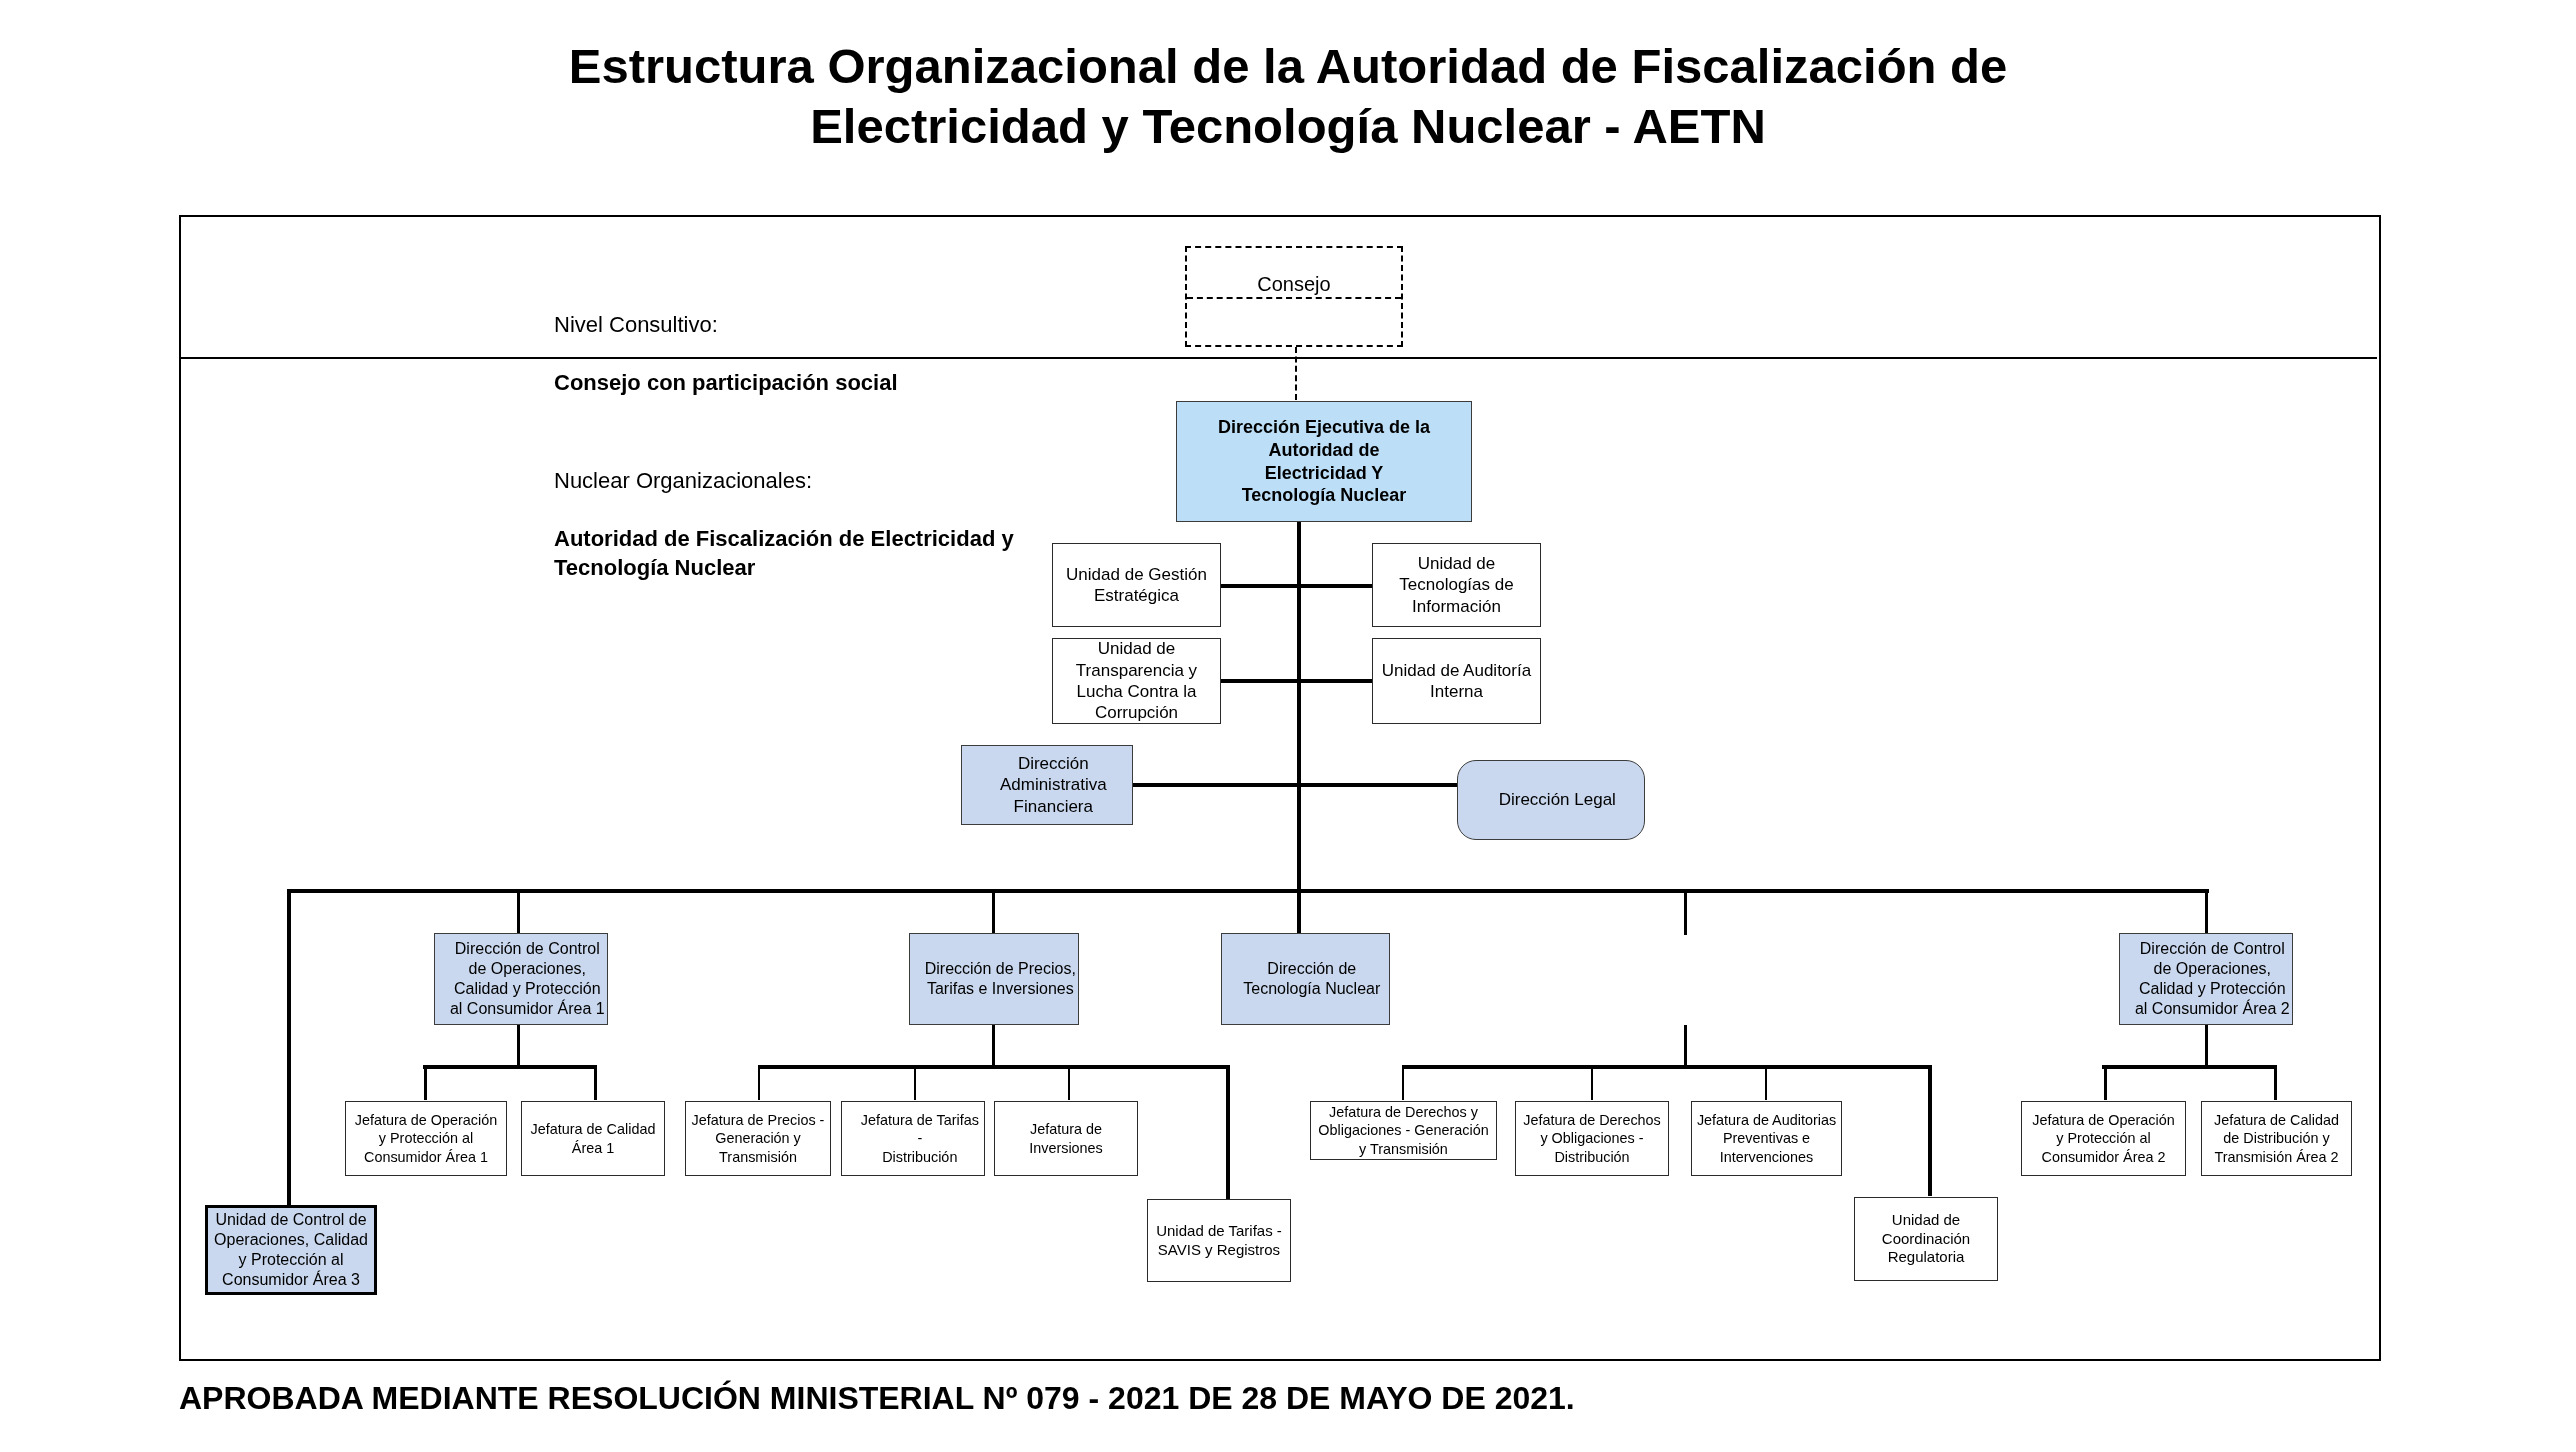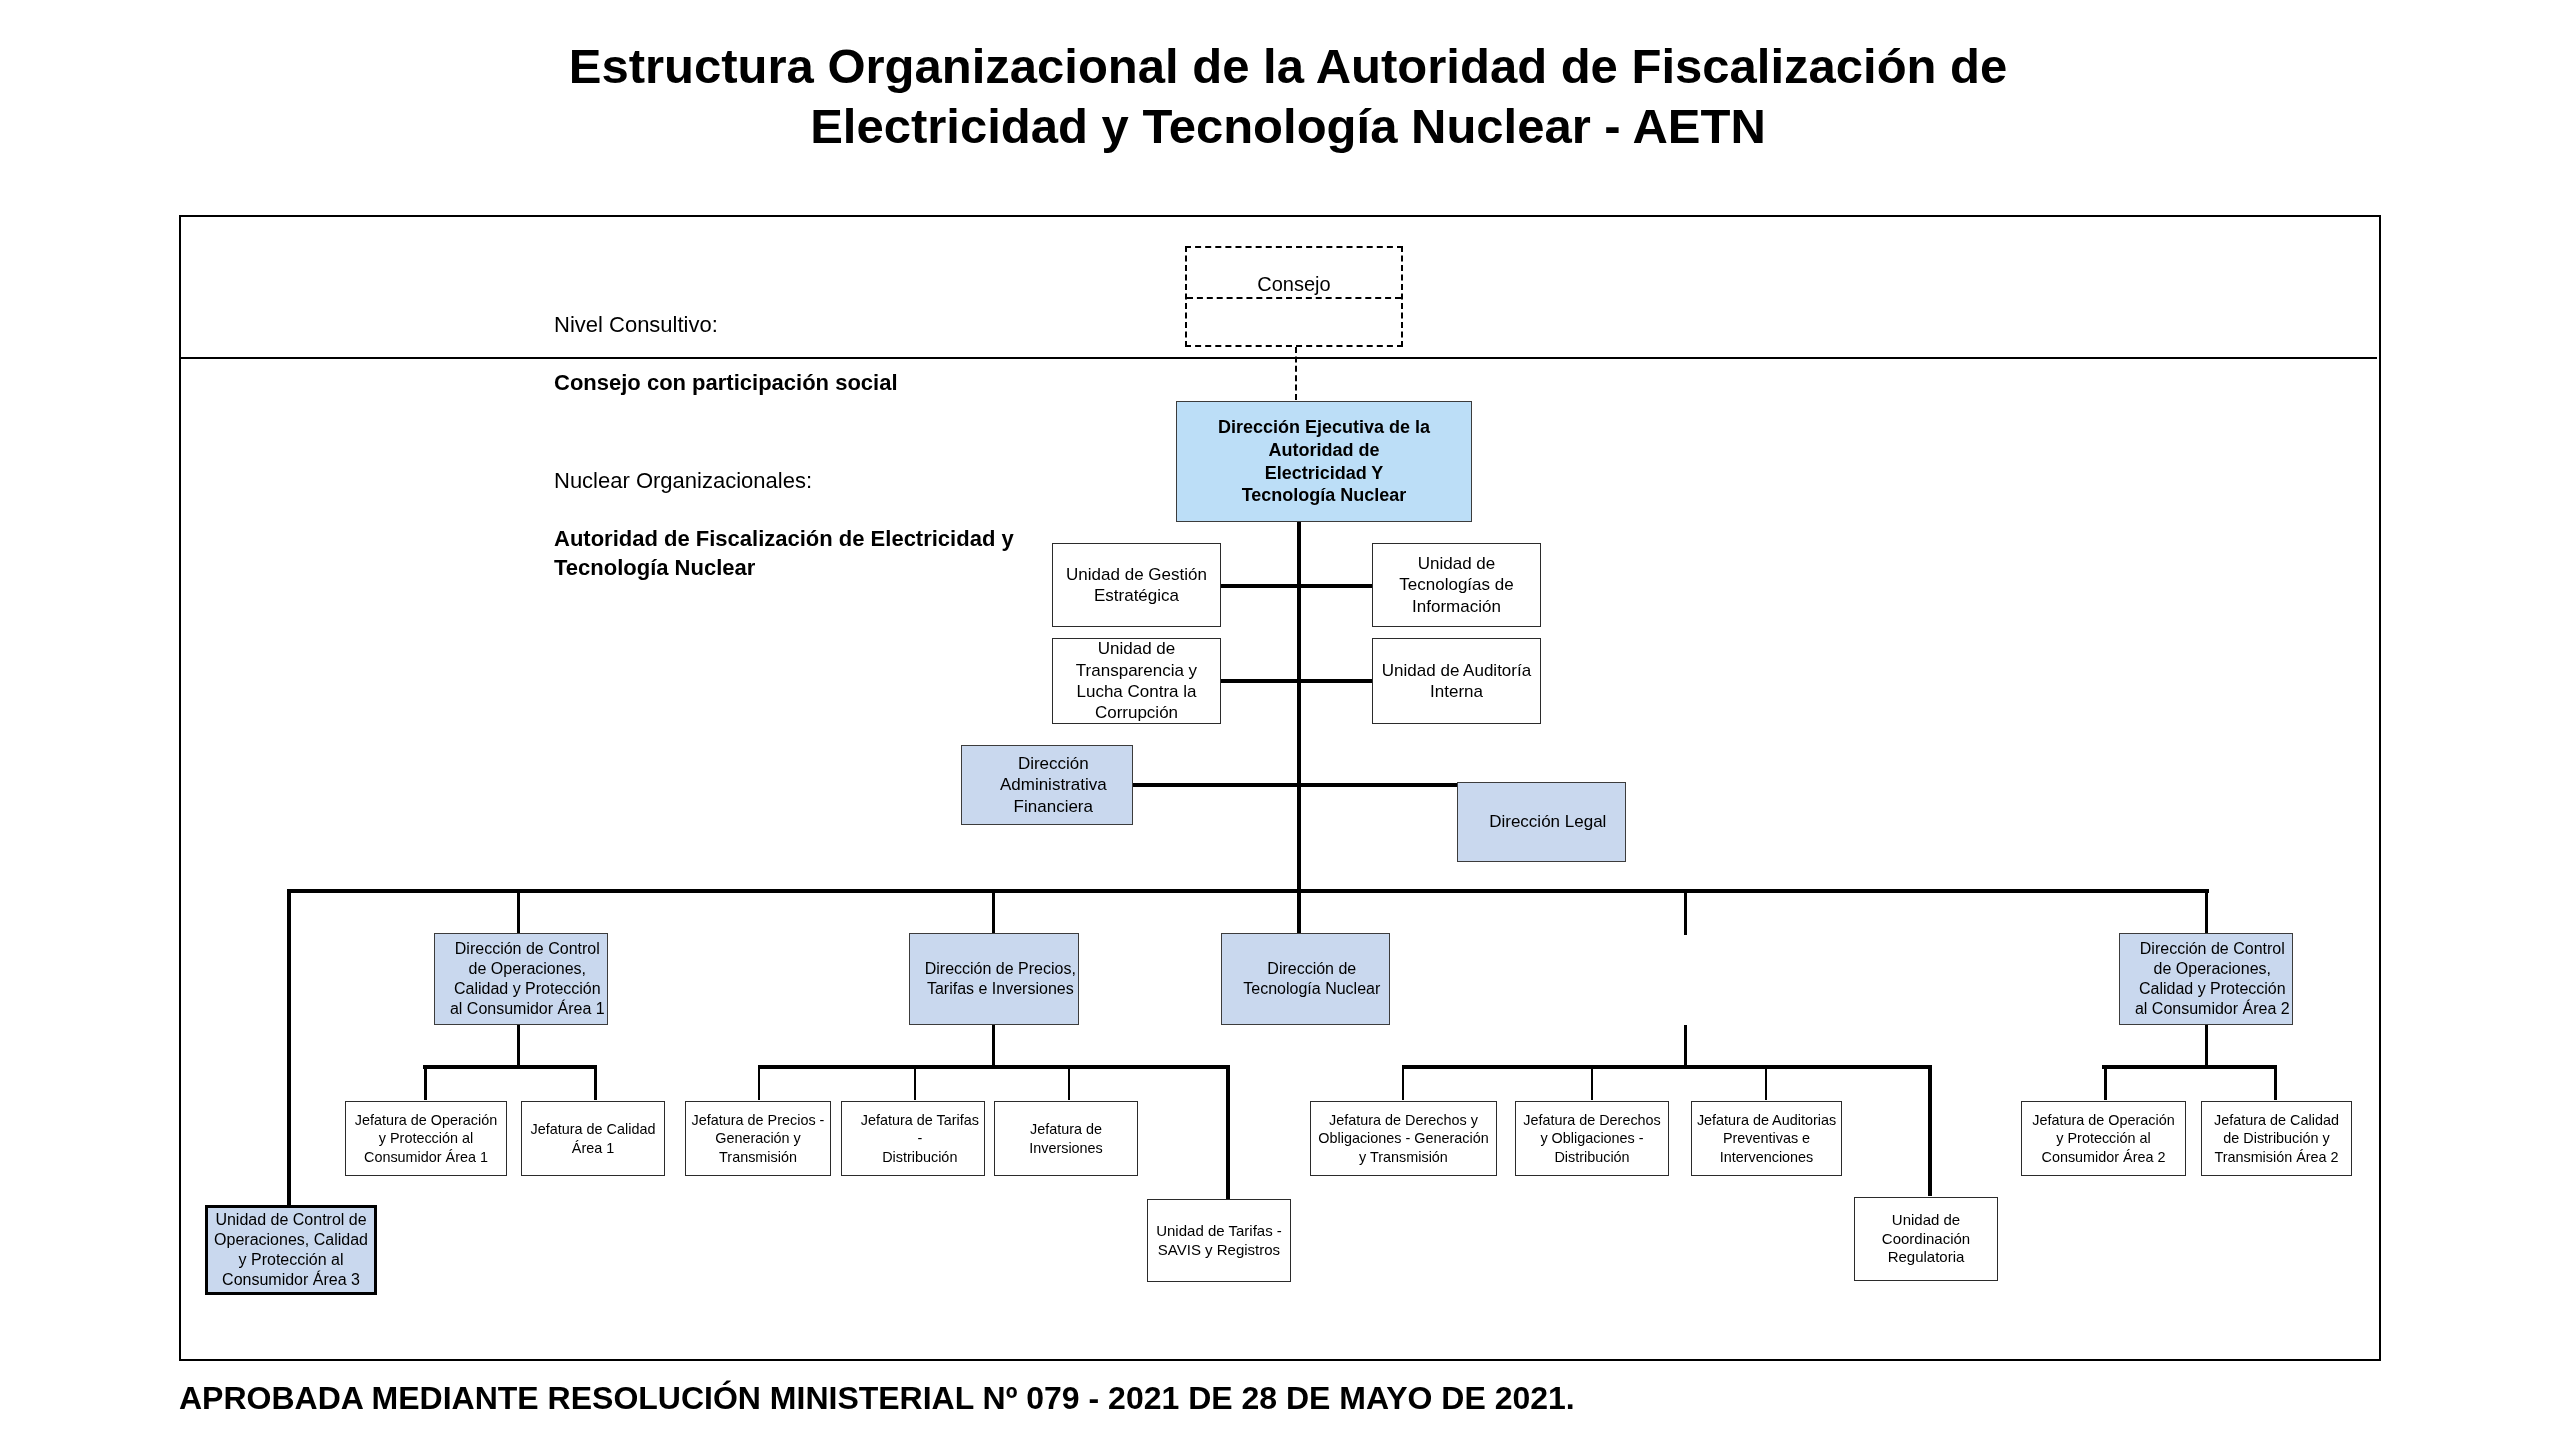--- a/index.html
+++ b/index.html
@@ -105,21 +105,21 @@
 Información</span></div>
       <div class="abs node white" style="left: 1052px; top: 638px; width: 169px; height: 86px; font-size: 17px;"><span>Unidad de
 Transparencia y
 Lucha Contra la
 Corrupción</span></div>
       <div class="abs node white" style="left: 1372px; top: 638px; width: 169px; height: 86px; font-size: 17px;"><span>Unidad de Auditoría
 Interna</span></div>
       <div class="abs node blue" style="left: 961px; top: 745px; width: 172px; height: 80px; font-size: 17px;"><span>Dirección
 Administrativa
 Financiera</span></div>
-      <div class="abs node blue" style="left: 1457px; top: 782px; width: 169px; height: 80px; font-size: 17px;"><span>Dirección Legal</span></div>
+      <div class="abs node blue" style="left: 1457px; top: 760px; width: 188px; height: 80px; font-size: 17px; border-radius: 19px;"><span>Dirección Legal</span></div>
       <div class="abs node blue" style="left: 434px; top: 933px; width: 174px; height: 92px; font-size: 16px;"><span>Dirección de Control
 de Operaciones,
 Calidad y Protección
 al Consumidor Área 1</span></div>
       <div class="abs node blue" style="left: 909px; top: 933px; width: 170px; height: 92px; font-size: 16px;"><span>Dirección de Precios,
 Tarifas e Inversiones</span></div>
       <div class="abs node blue" style="left: 1221px; top: 933px; width: 169px; height: 92px; font-size: 16px;"><span>Dirección  de
 Tecnología Nuclear</span></div>
       <div class="abs node blue" style="left: 2119px; top: 933px; width: 174px; height: 92px; font-size: 16px;"><span>Dirección de Control
 de Operaciones,
@@ -130,21 +130,21 @@
 Consumidor  Área 1</span></div>
       <div class="abs node white" style="left: 521px; top: 1101px; width: 144px; height: 75px; font-size: 14.4px;"><span>Jefatura de Calidad
 Área 1</span></div>
       <div class="abs node white" style="left: 685px; top: 1101px; width: 146px; height: 75px; font-size: 14.4px;"><span>Jefatura de Precios -
 Generación y
 Transmisión</span></div>
       <div class="abs node white" style="left: 841px; top: 1101px; width: 144px; height: 75px; font-size: 14.4px; padding-left: 15px;"><span>Jefatura de Tarifas -
 Distribución</span></div>
       <div class="abs node white" style="left: 994px; top: 1101px; width: 144px; height: 75px; font-size: 14.4px;"><span>Jefatura de
 Inversiones</span></div>
-      <div class="abs node white" style="left: 1310px; top: 1101px; width: 187px; height: 75px; font-size: 14.4px;"><span>Jefatura de Derechos y
+      <div class="abs node white" style="left: 1310px; top: 1101px; width: 187px; height: 59px; font-size: 14.4px;"><span>Jefatura de Derechos y
 Obligaciones - Generación
 y Transmisión</span></div>
       <div class="abs node white" style="left: 1515px; top: 1101px; width: 154px; height: 75px; font-size: 14.4px;"><span>Jefatura de Derechos
 y Obligaciones -
 Distribución</span></div>
       <div class="abs node white" style="left: 1691px; top: 1101px; width: 151px; height: 75px; font-size: 14.4px;"><span>Jefatura de Auditorias
 Preventivas e
 Intervenciones</span></div>
       <div class="abs node white" style="left: 2021px; top: 1101px; width: 165px; height: 75px; font-size: 14.4px;"><span>Jefatura de Operación
 y Protección al

